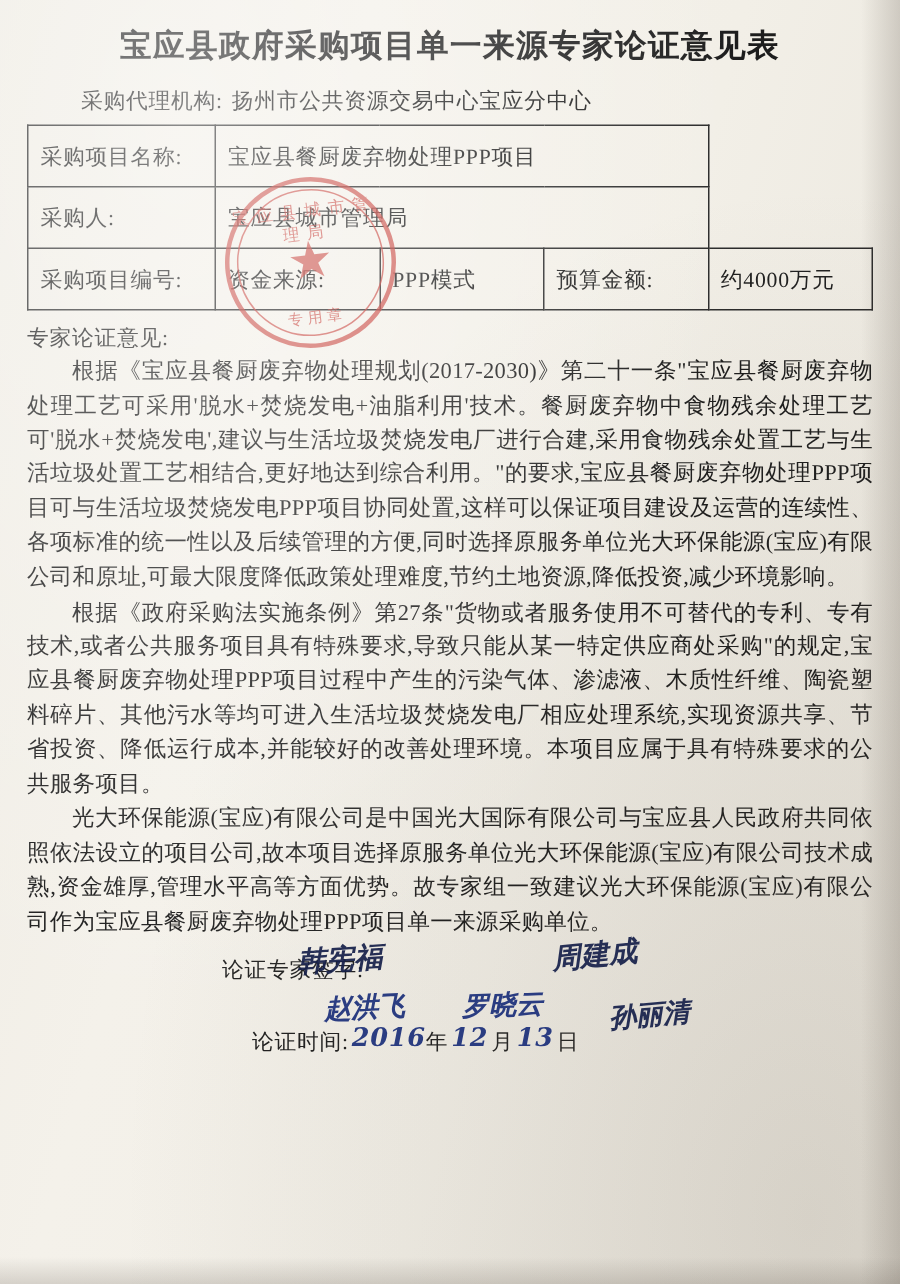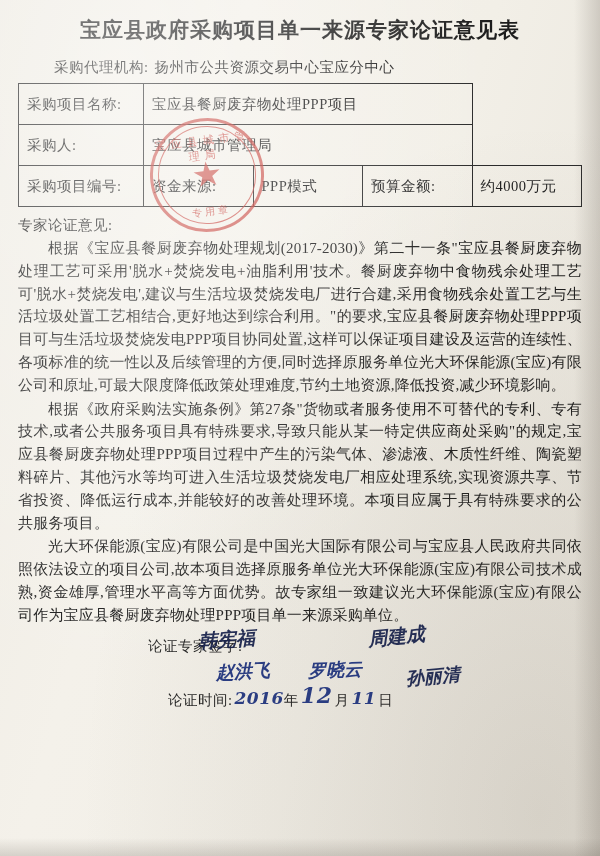--- a/index.html
+++ b/index.html
@@ -258,23 +258,23 @@
     <div class="hand hand-dark" style="left:180px; top:-8px; font-size:19px; transform:rotate(-4deg);">韩宪福</div>
     <div class="hand hand-dark" style="left:350px; top:-10px; font-size:19px; transform:rotate(-6deg);">周建成</div>
     <div class="hand hand-blue" style="left:198px; top:24px; font-size:18px; transform:rotate(-3deg);">赵洪飞</div>
     <div class="hand hand-blue" style="left:290px; top:22px; font-size:18px; transform:rotate(-2deg);">罗晓云</div>
     <div class="hand hand-dark" style="left:388px; top:30px; font-size:18px; transform:rotate(-5deg);">孙丽清</div>
 
     <div class="date-row">
       <span class="label">论证时间:</span>
       <span class="hand hand-blue" style="position:relative; top:-2px; left:2px; font-size:17px;">2016</span>
       <span class="date-seg">年</span>
-      <span class="hand hand-blue" style="position:relative; top:-2px; font-size:22px;">12</span>
+      <span class="hand hand-blue" style="position:relative; top:-2px; font-size:17px;">12</span>
       <span class="date-seg">月</span>
-      <span class="hand hand-blue" style="position:relative; top:-2px; font-size:17px;">11</span>
+      <span class="hand hand-blue" style="position:relative; top:-2px; font-size:17px;">13</span>
       <span class="date-seg">日</span>
     </div>
   </div>
 
   <div class="seal">
     <div class="inner"></div>
     <div class="arc-top">宝应县城市管理局</div>
     <div class="star"></div>
     <div class="arc-bottom">专用章</div>
   </div>

